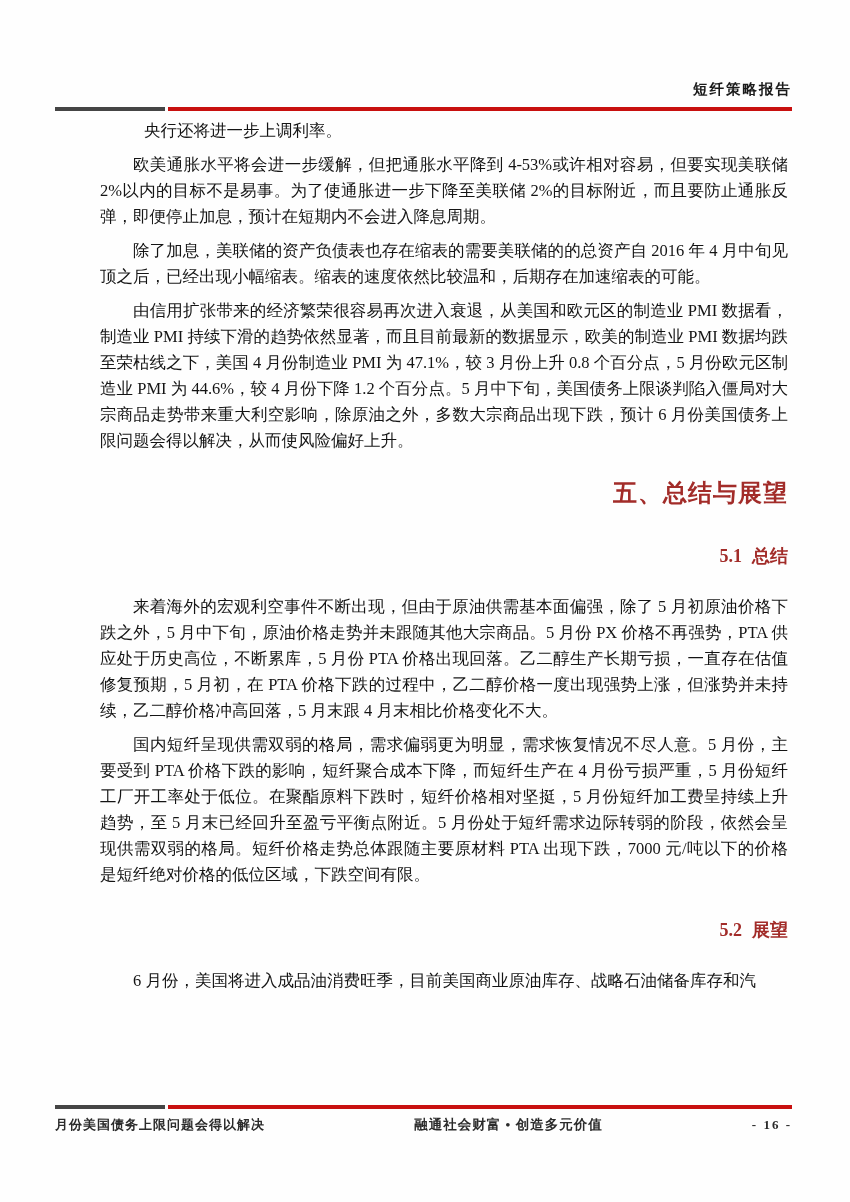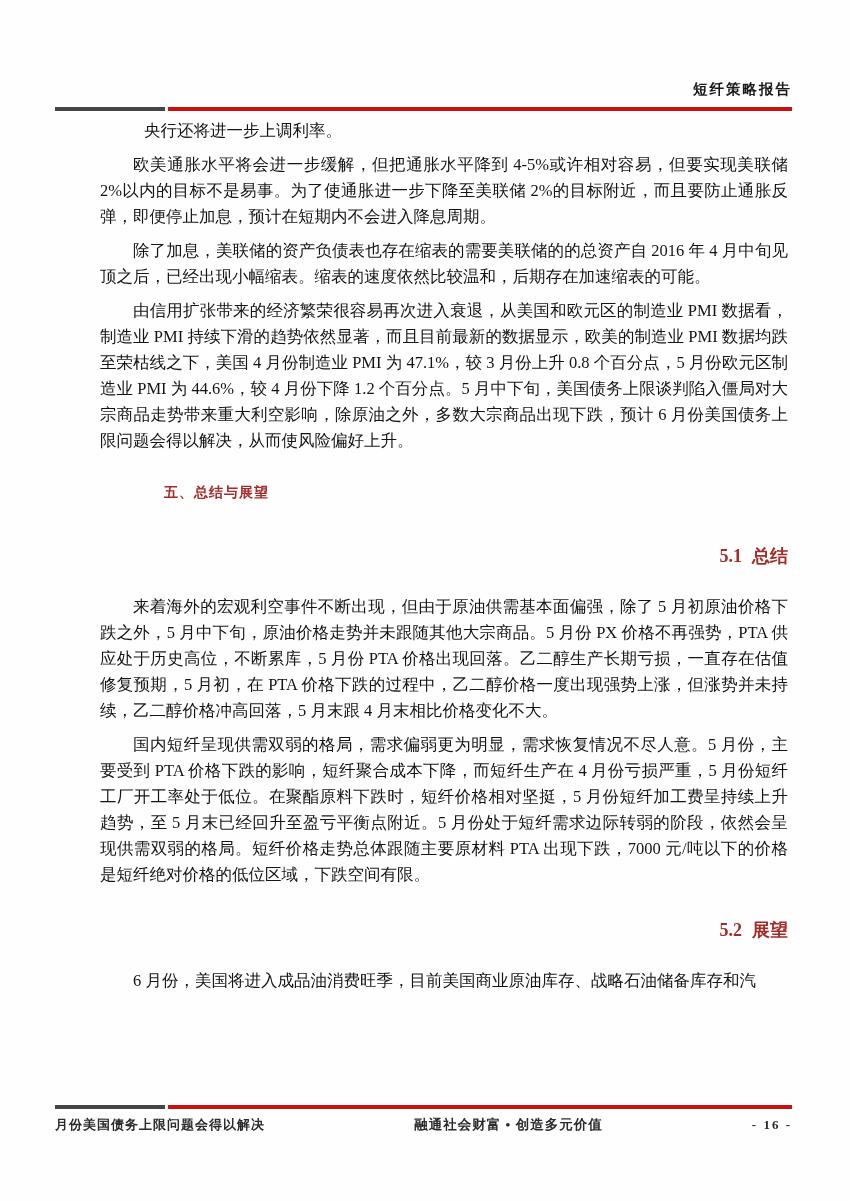--- a/index.html
+++ b/index.html
@@ -63,25 +63,25 @@
     text-align: justify;
   }
   .para {
     text-indent: 2em;
     margin-bottom: 8px;
   }
   .para.no-indent { text-indent: 0; margin-left: 44px; }
 
   .section-heading {
     margin: 24px 0 0 64px;
-    font-size: 14px;
+    font-size: 24px;
     line-height: 30px;
     font-weight: bold;
     color: var(--heading-red);
-    text-align: left;
+    text-align: right;
     letter-spacing: 1px;
   }
   .subsection-heading {
     margin: 36px 0 0 64px;
     font-size: 18px;
     line-height: 24px;
     font-weight: bold;
     color: var(--heading-red);
     text-align: right;
   }
@@ -115,21 +115,21 @@
   <div class="header-label">短纤策略报告</div>
 
   <div class="rule rule-top">
     <div class="seg-dark"></div>
     <div class="seg-red"></div>
   </div>
 
   <div class="content">
 
     <p class="para no-indent">央行还将进一步上调利率。</p>
-    <p class="para">欧美通胀水平将会进一步缓解，但把通胀水平降到 4-5%或许相对容易，但要实现美联储 2%以内的目标不是易事。为了使通胀进一步下降至美联储 2%的目标附近，而且要防止通胀反弹，即便停止加息，预计在短期内不会进入降息周期。</p>
+    <p class="para">欧美通胀水平将会进一步缓解，但把通胀水平降到 4-53%或许相对容易，但要实现美联储 2%以内的目标不是易事。为了使通胀进一步下降至美联储 2%的目标附近，而且要防止通胀反弹，即便停止加息，预计在短期内不会进入降息周期。</p>
     <p class="para">除了加息，美联储的资产负债表也存在缩表的需要美联储的的总资产自 2016 年 4 月中旬见顶之后，已经出现小幅缩表。缩表的速度依然比较温和，后期存在加速缩表的可能。</p>
     <p class="para">由信用扩张带来的经济繁荣很容易再次进入衰退，从美国和欧元区的制造业 PMI 数据看，制造业 PMI 持续下滑的趋势依然显著，而且目前最新的数据显示，欧美的制造业 PMI 数据均跌至荣枯线之下，美国 4 月份制造业 PMI 为 47.1%，较 3 月份上升 0.8 个百分点，5 月份欧元区制造业 PMI 为 44.6%，较 4 月份下降 1.2 个百分点。5 月中下旬，美国债务上限谈判陷入僵局对大宗商品走势带来重大利空影响，除原油之外，多数大宗商品出现下跌，预计 6 月份美国债务上限问题会得以解决，从而使风险偏好上升。</p>
 
     <h2 class="section-heading">五、总结与展望</h2>
 
     <h3 class="subsection-heading">
       <span class="sub-num">5.1</span><span>总结</span>
     </h3>
 
     <div class="sub-paras">

